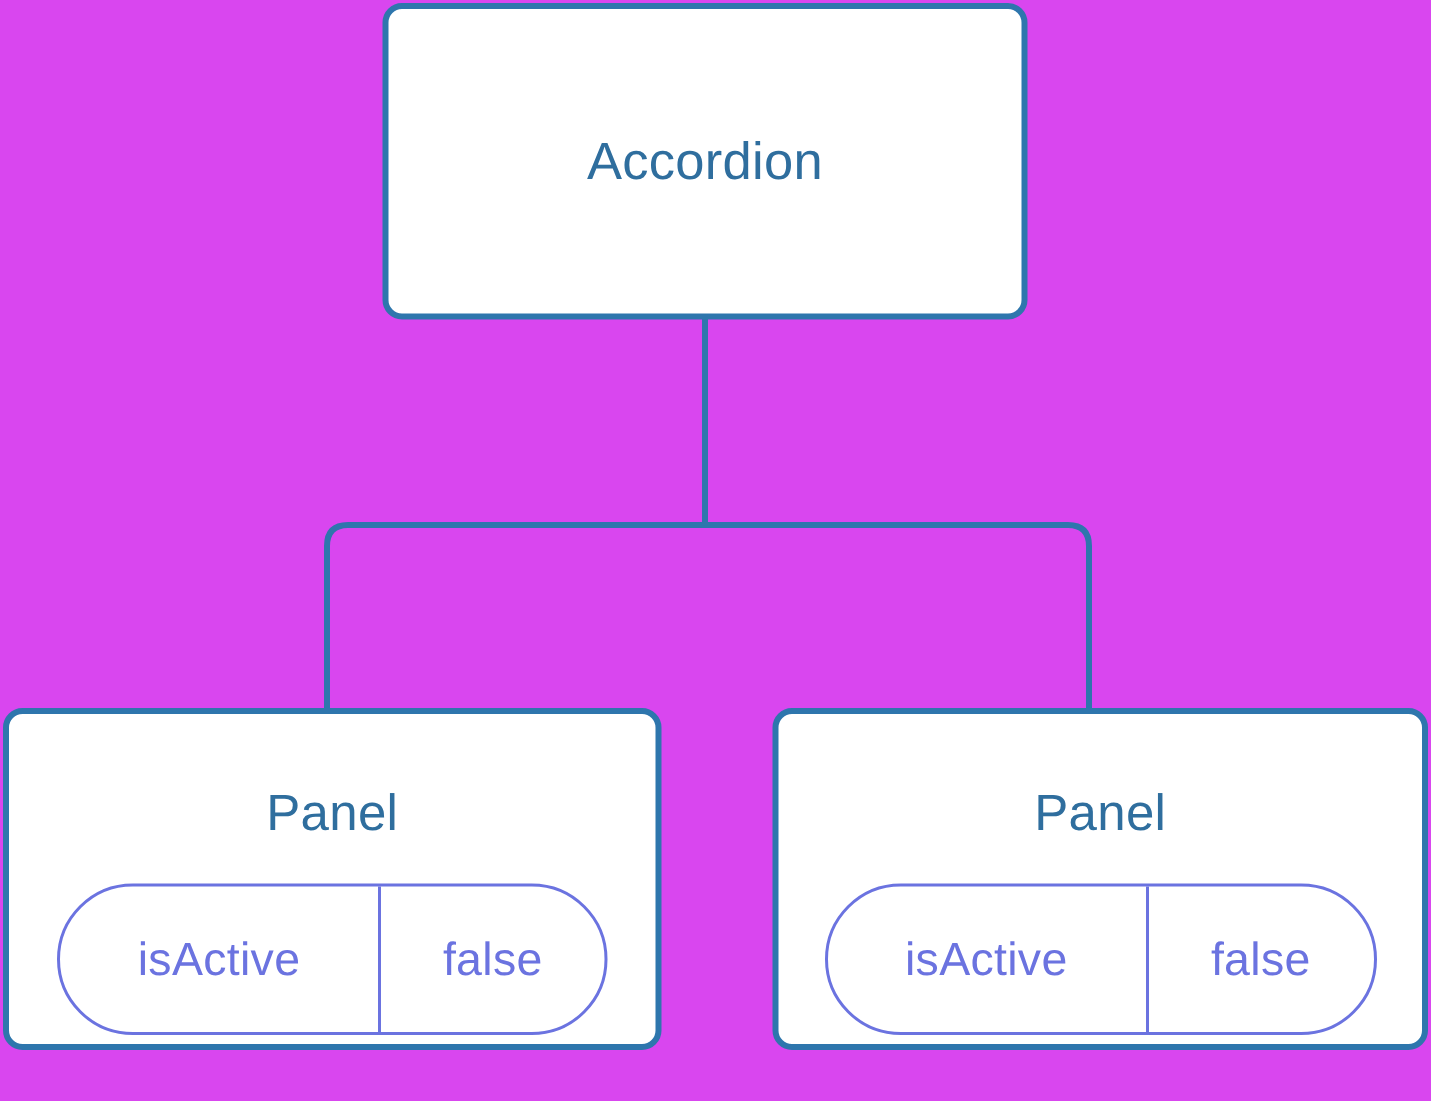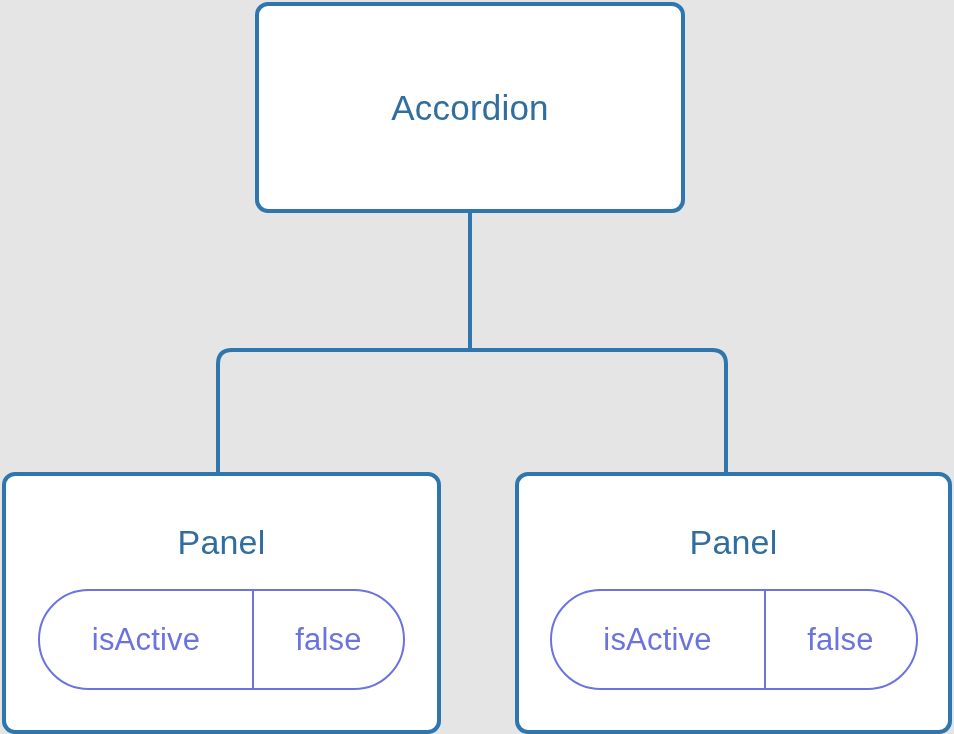--- a/index.html
+++ b/index.html
@@ -11,21 +11,21 @@
     width: 954px;
     height: 734px;
     overflow: hidden;
     font-family: "Liberation Sans", sans-serif;
   }
 
   #canvas {
     position: relative;
     width: 954px;
     height: 734px;
-    background: #e5e5e5;
+    background: #d946ef;
   }
 
   
   #connectors {
     position: absolute;
     left: 0;
     top: 0;
     width: 954px;
     height: 734px;
     z-index: 1;
@@ -55,21 +55,21 @@
   .node-root .node-title {
     font-size: 35px;
     line-height: 1;
     color: #2f6e9e;
     letter-spacing: 0.2px;
   }
 
   
   .node-child {
     top: 472px;
-    height: 262px;
+    height: 228px;
     justify-content: flex-start;
   }
   .node-child-left {
     left: 2px;
     width: 439px;
   }
   .node-child-right {
     left: 515px;
     width: 437px;
   }

